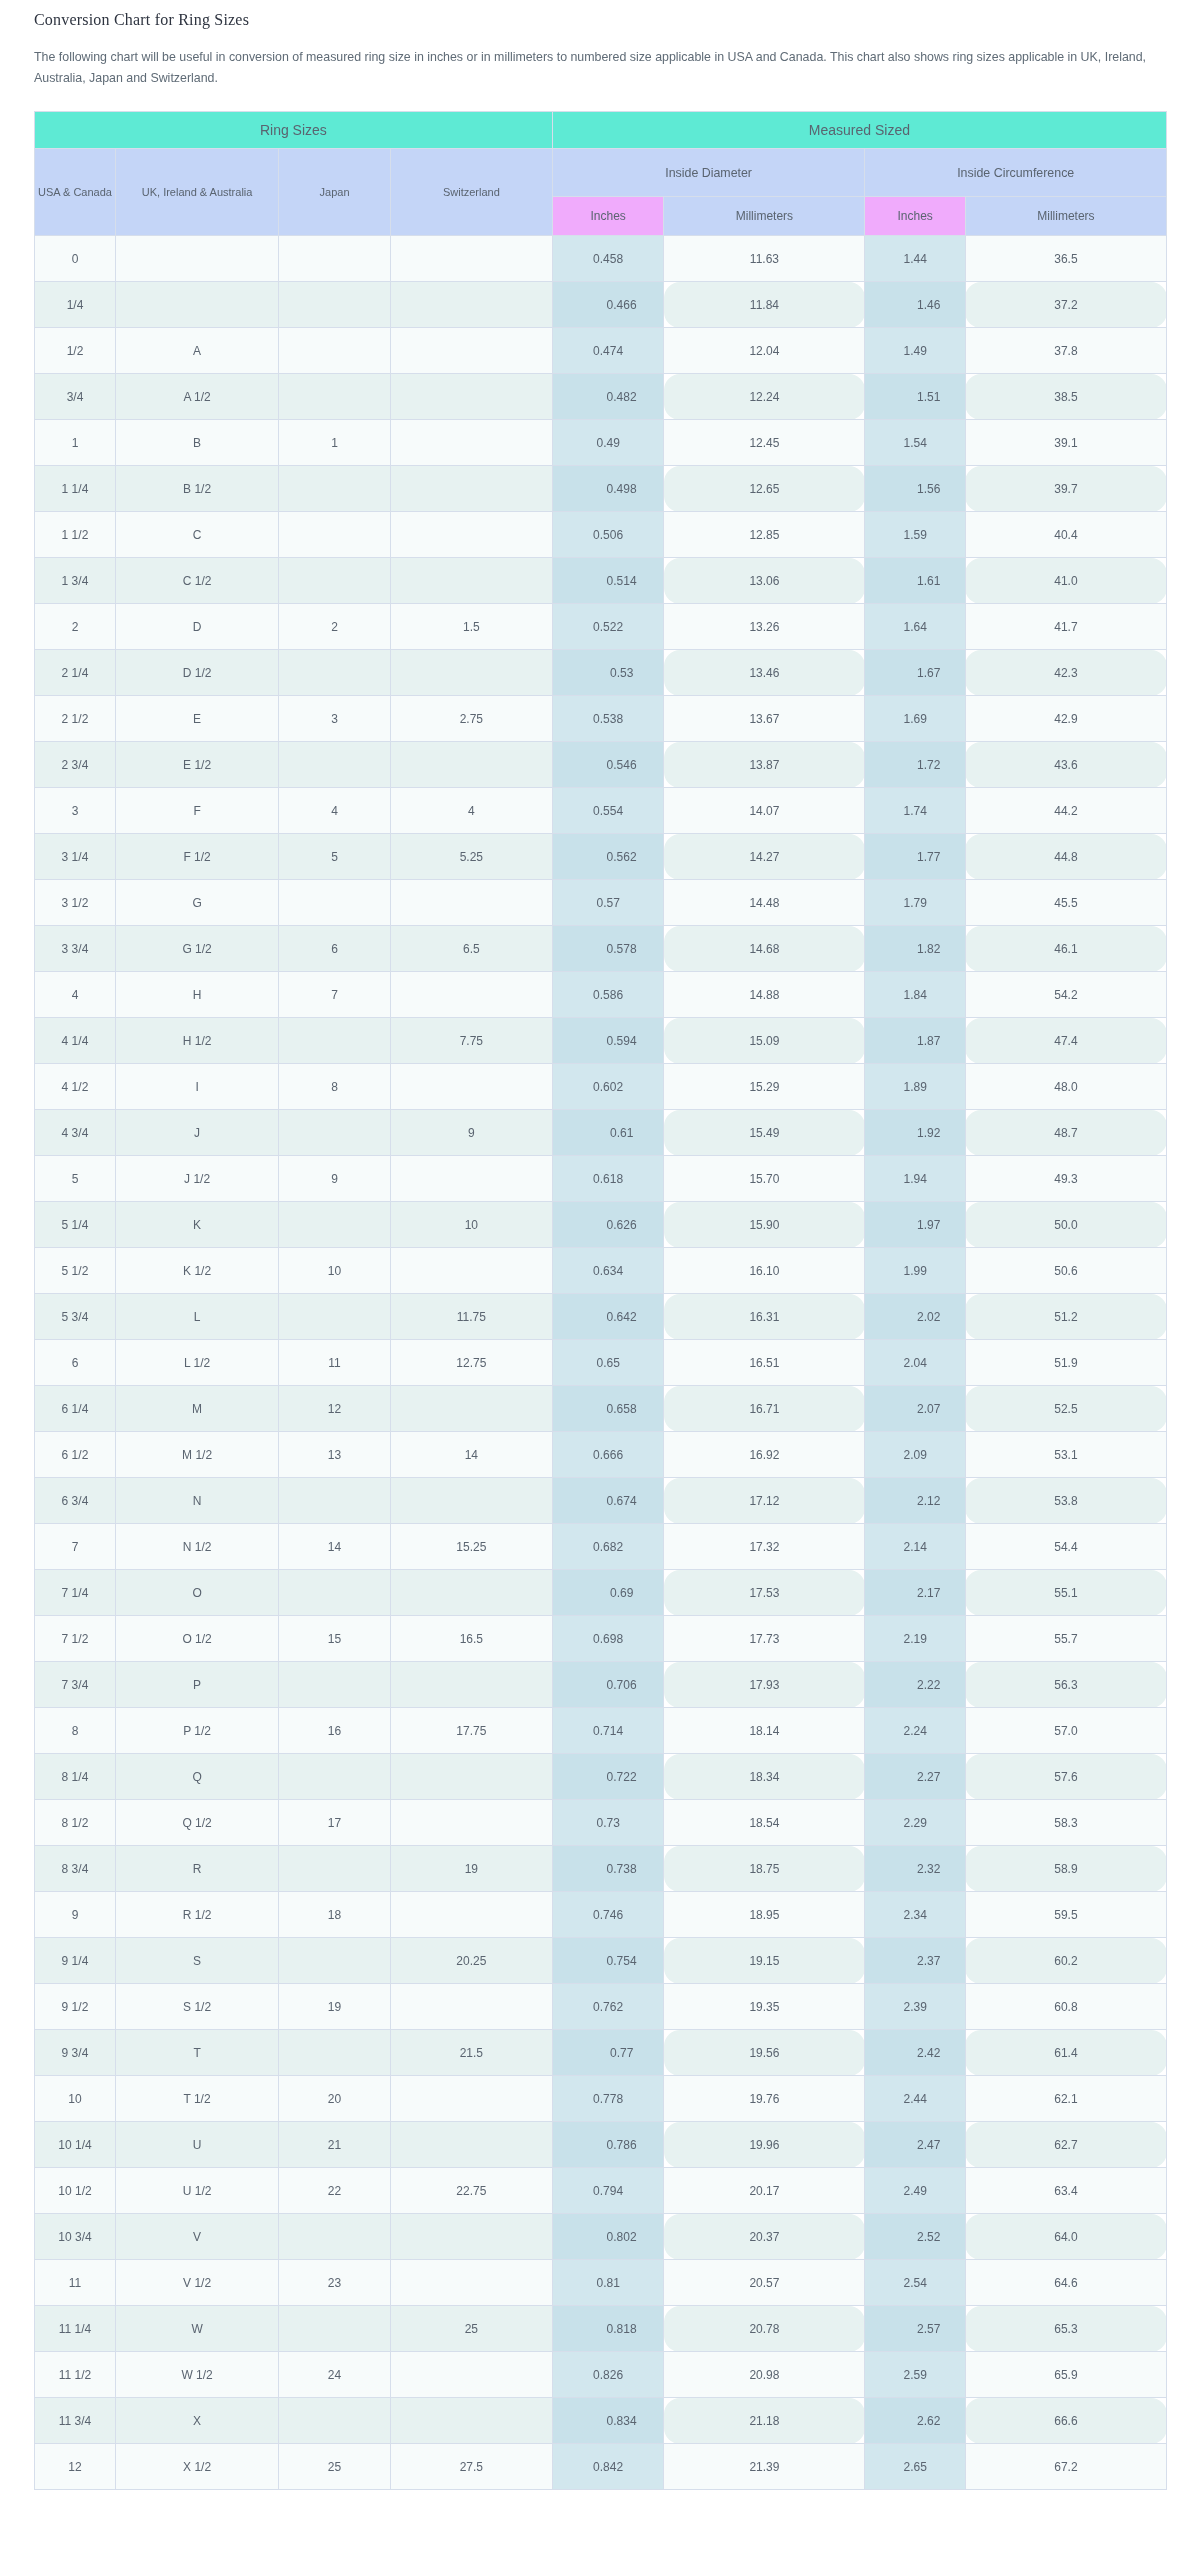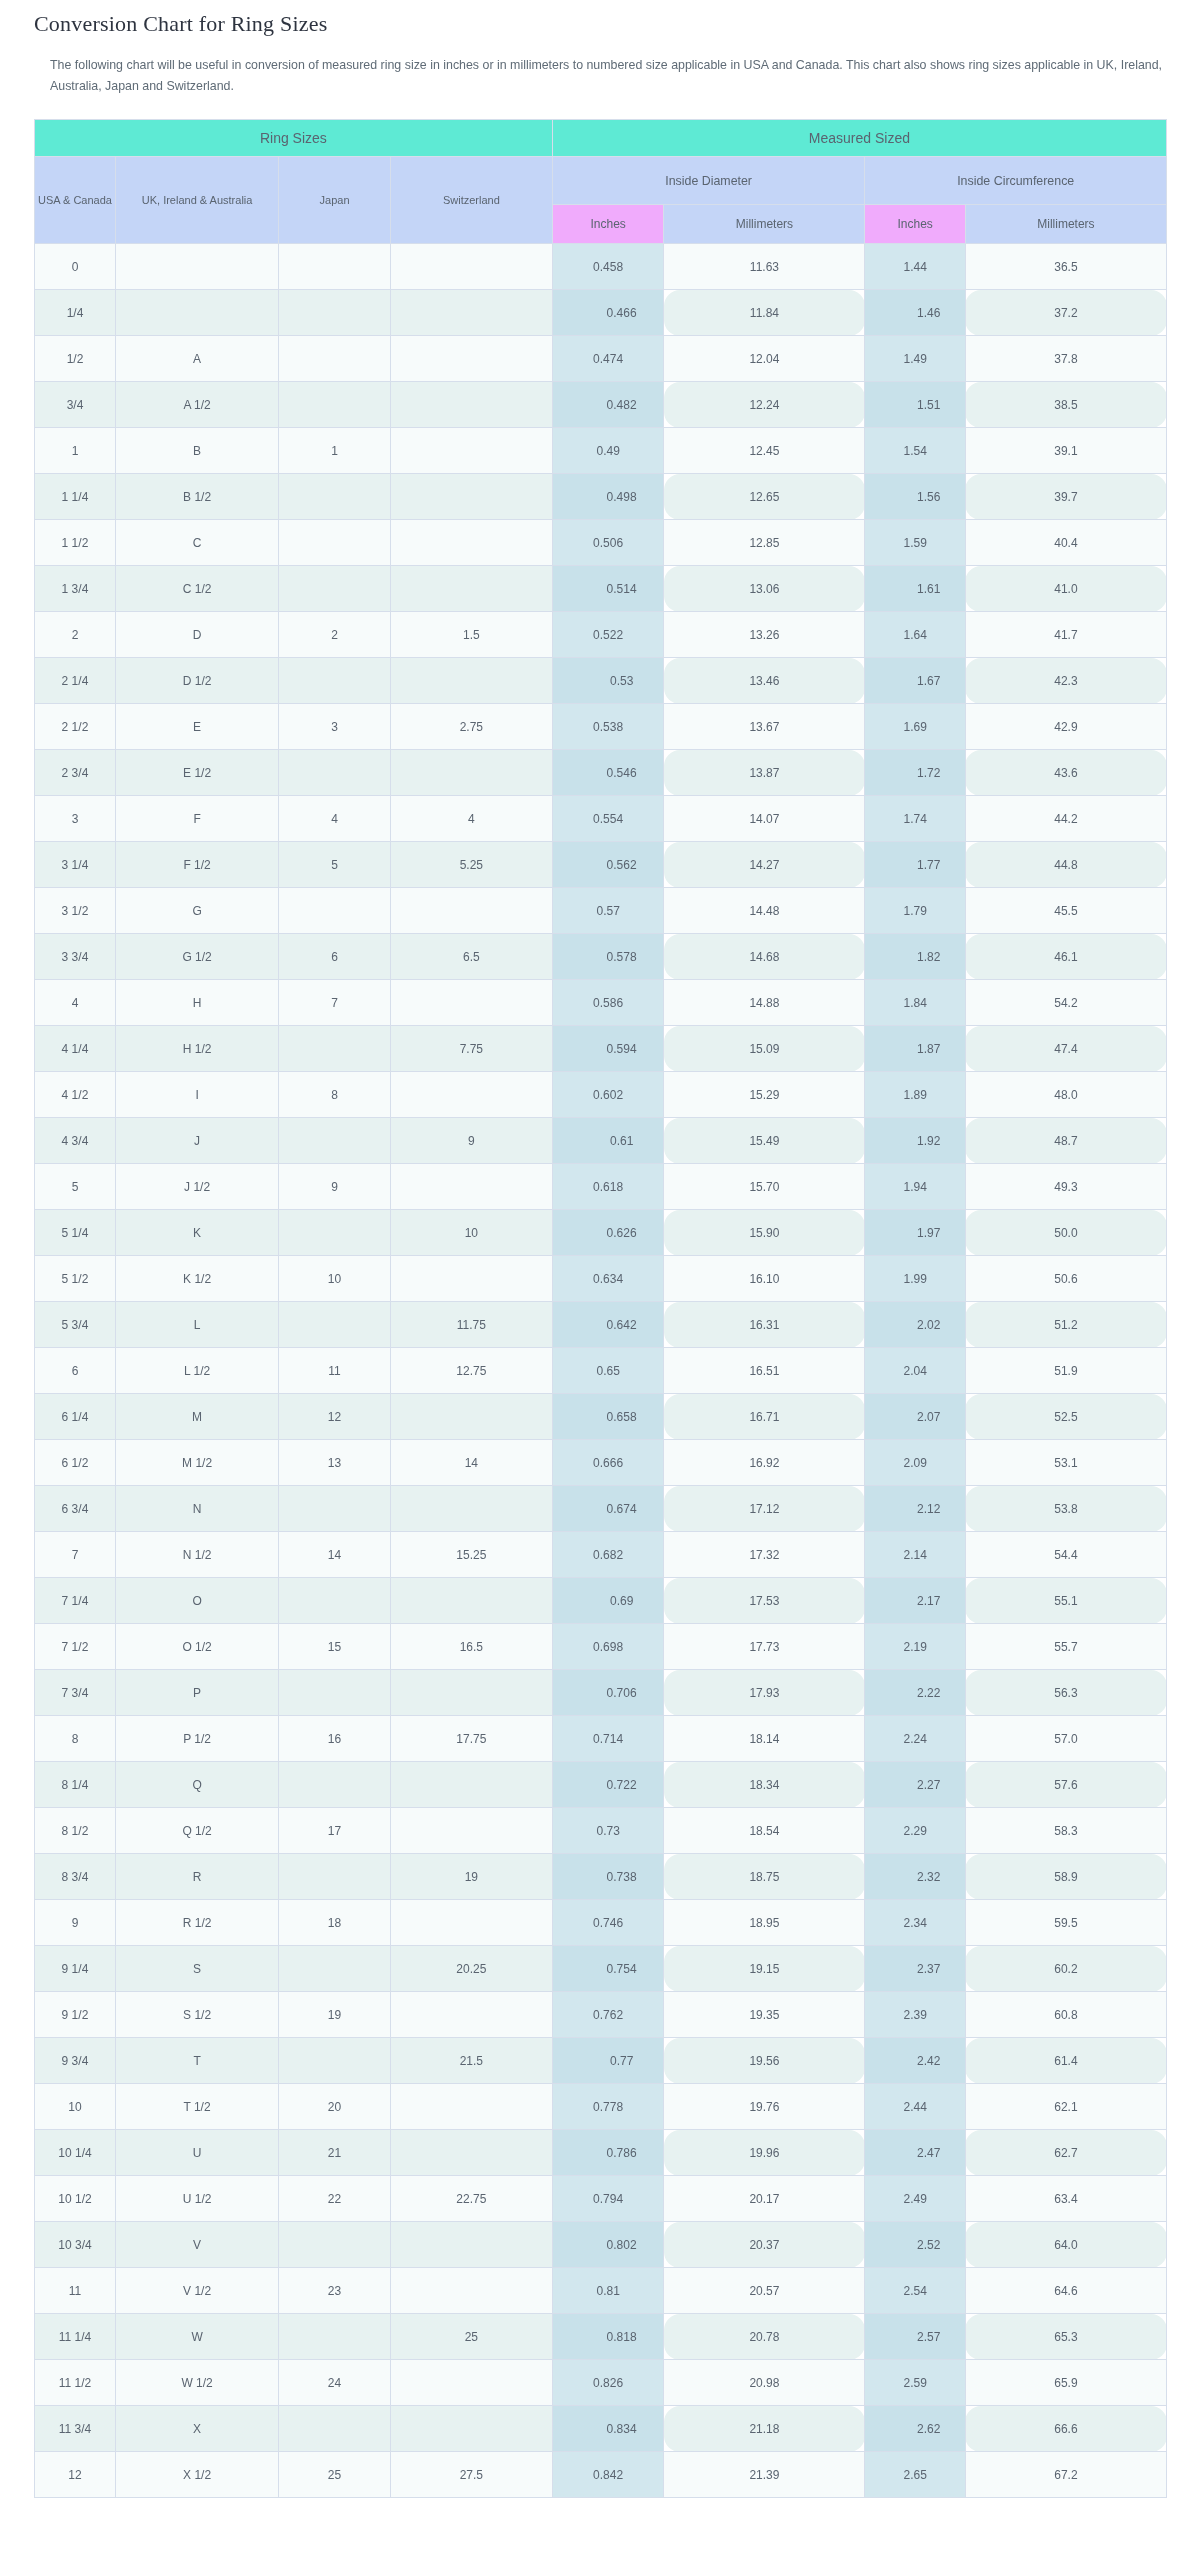--- a/index.html
+++ b/index.html
@@ -7,31 +7,31 @@
   body {
     width:1200px;
     background:#ffffff;
     font-family:"Liberation Sans", sans-serif;
     -webkit-font-smoothing:antialiased;
   }
   .page { padding:11.2px 34px 0 34px; }
 
   .page-title {
     font-family:"Liberation Serif", serif;
-    font-size:22px;
+    font-size:16px;
     font-weight:400;
     color:#2e3440;
     margin:0 0 17.6px 0;
     letter-spacing:0.2px;
   }
   .intro {
     font-size:12.4px;
     line-height:1.75;
     color:#5f6b76;
-    margin:0 0 21px 16px;
+    margin:0 0 21px 0;
     max-width:1116px;
   }
 
   table.ring-table {
     border-collapse:collapse;
     width:1133px;
     table-layout:fixed;
     font-size:12px;
   }
   table.ring-table th,

